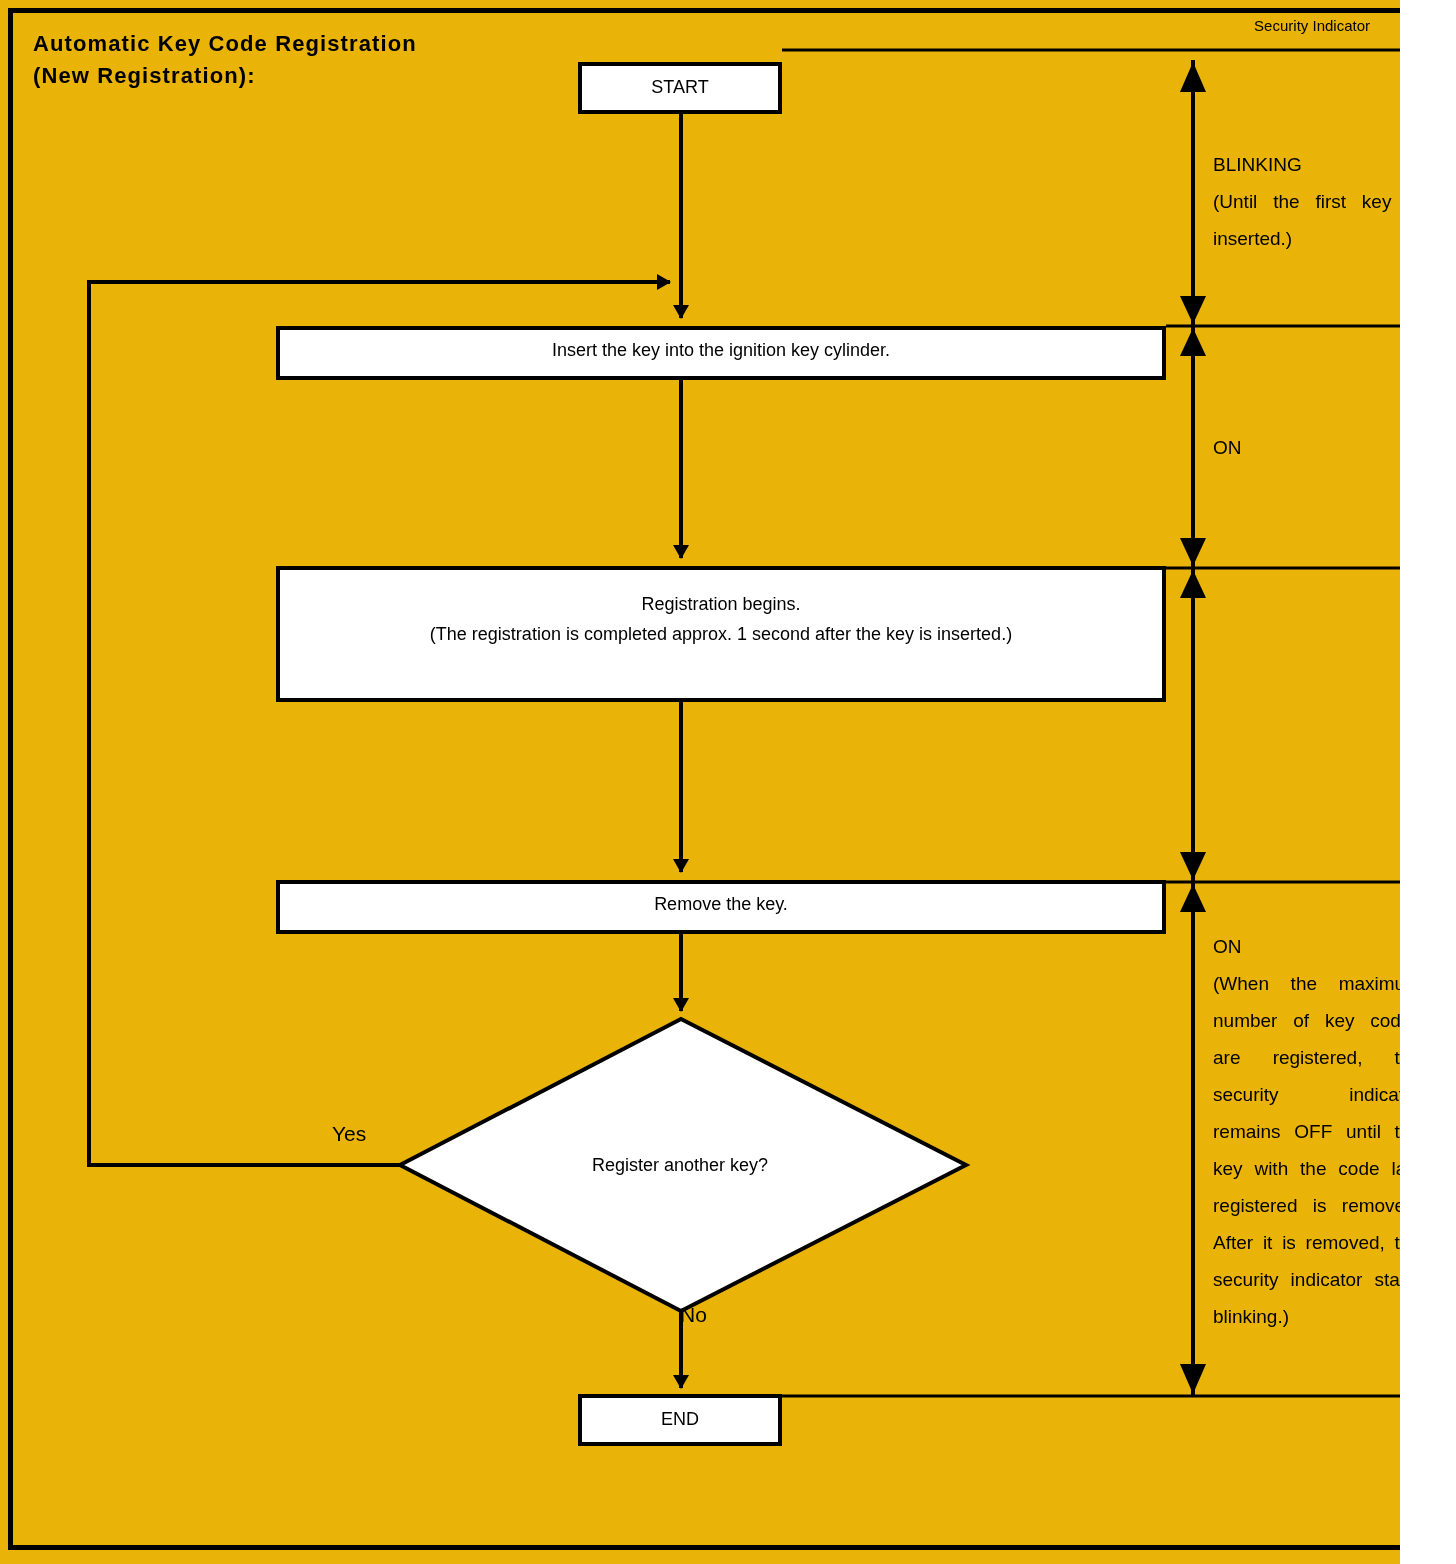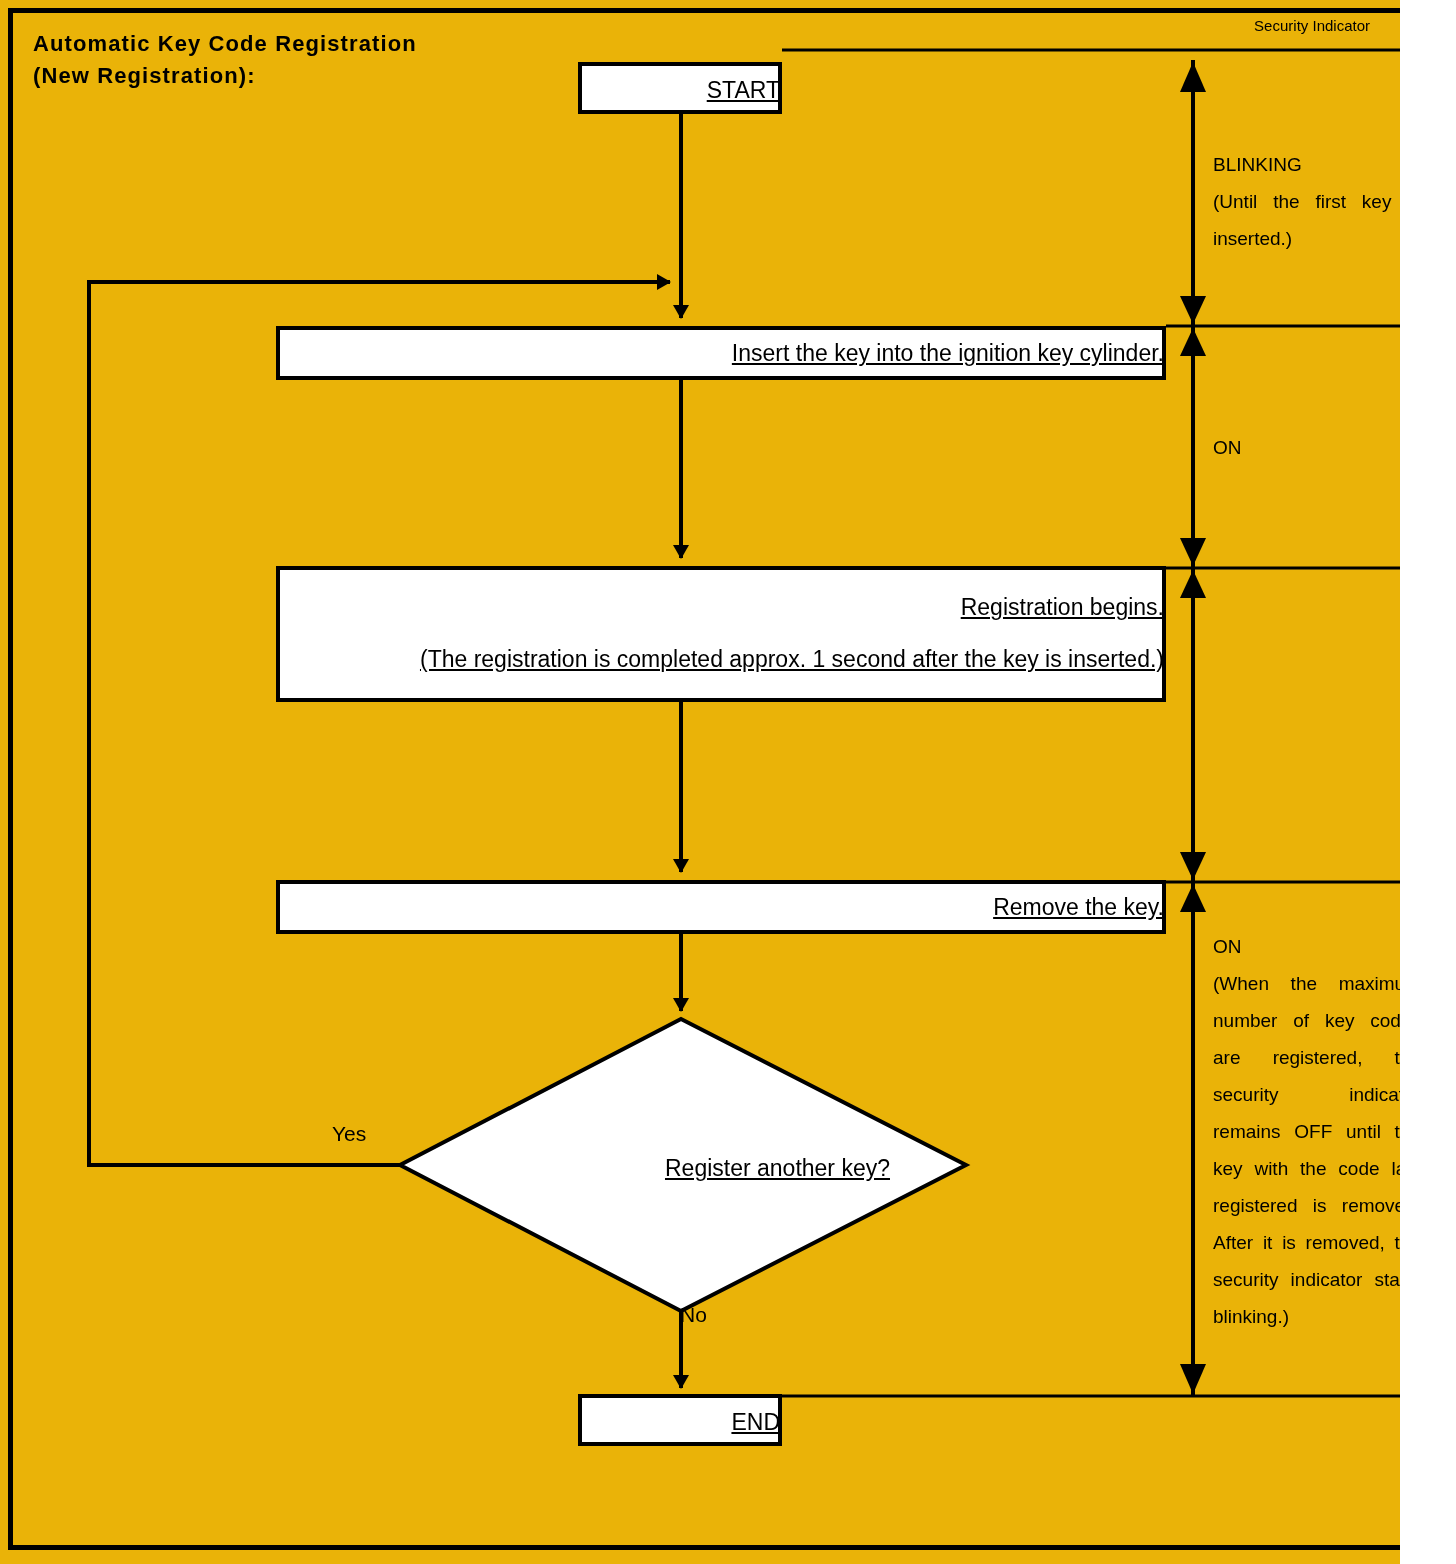--- a/index.html
+++ b/index.html
@@ -47,25 +47,24 @@
   .si-header {
     position: absolute;
     right: 30px;
     top: 17px;
     font-size: 15px;
     font-weight: normal;
     white-space: nowrap;
   }
   .node-text {
     position: absolute;
-    text-align: right;
-    font-size: 23px;
+    text-align: center;
+    font-size: 18px;
     line-height: 1.38;
     pointer-events: none;
-    text-decoration: underline;
   }
   .ann {
     position: absolute;
     left: 1213px;
     width: 208px;
     font-size: 19px;
     line-height: 1.95;
   }
   .ann .head {
     display: block;
@@ -154,21 +153,21 @@
     <polygon points="1193,884 1180,912 1206,912" fill="#000000"></polygon>
     <polygon points="1193,1394 1180,1364 1206,1364" fill="#000000"></polygon>
   </svg>
 
   <div class="node-text" style="left:580px; top:75px; width:200px;">START</div>
 
   <div class="node-text" style="left:278px; top:338px; width:886px;">Insert the key into the ignition key cylinder.</div>
 
   <div class="node-text" style="left:278px; top:592px; width:886px;">
     <div>Registration begins.</div>
-    <div style="margin-top:20px;">(The registration is completed approx. 1 second after the key is inserted.)</div>
+    <div style="margin-top:5px;">(The registration is completed approx. 1 second after the key is inserted.)</div>
   </div>
 
   <div class="node-text" style="left:278px; top:892px; width:886px;">Remove the key.</div>
 
   <div class="node-text" style="left:470px; top:1153px; width:420px;">Register another key?</div>
 
   <div class="node-text" style="left:580px; top:1407px; width:200px;">END</div>
 
   <div class="edge-label" style="left:332px; top:1122px;">Yes</div>
 

